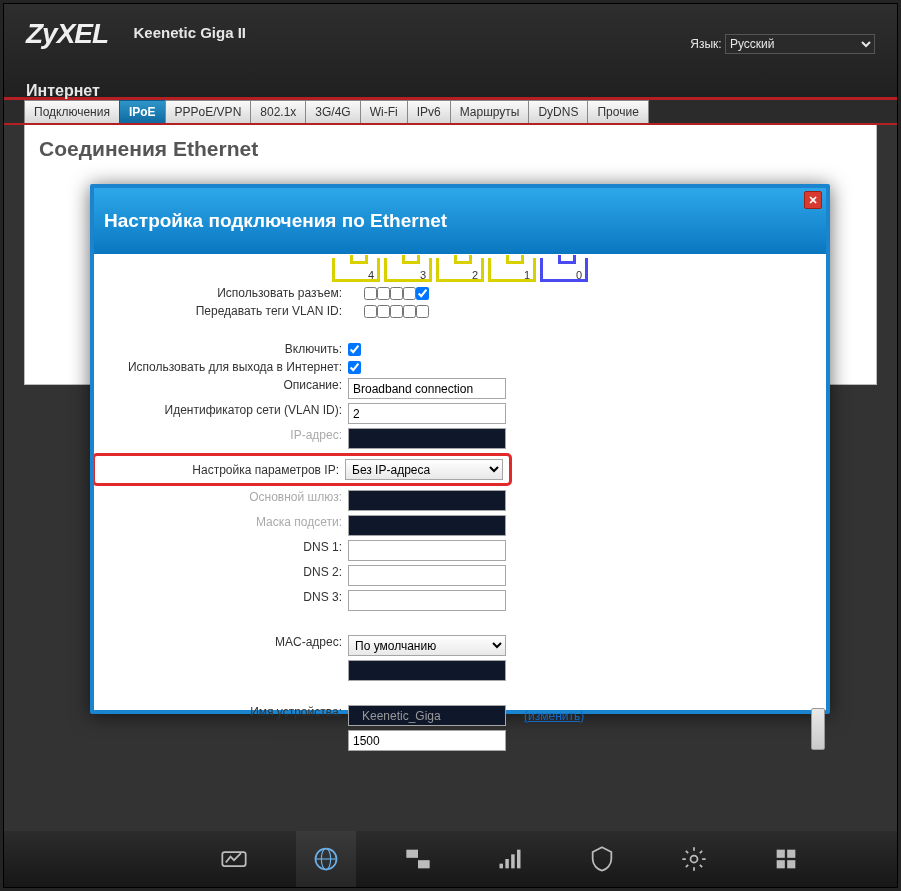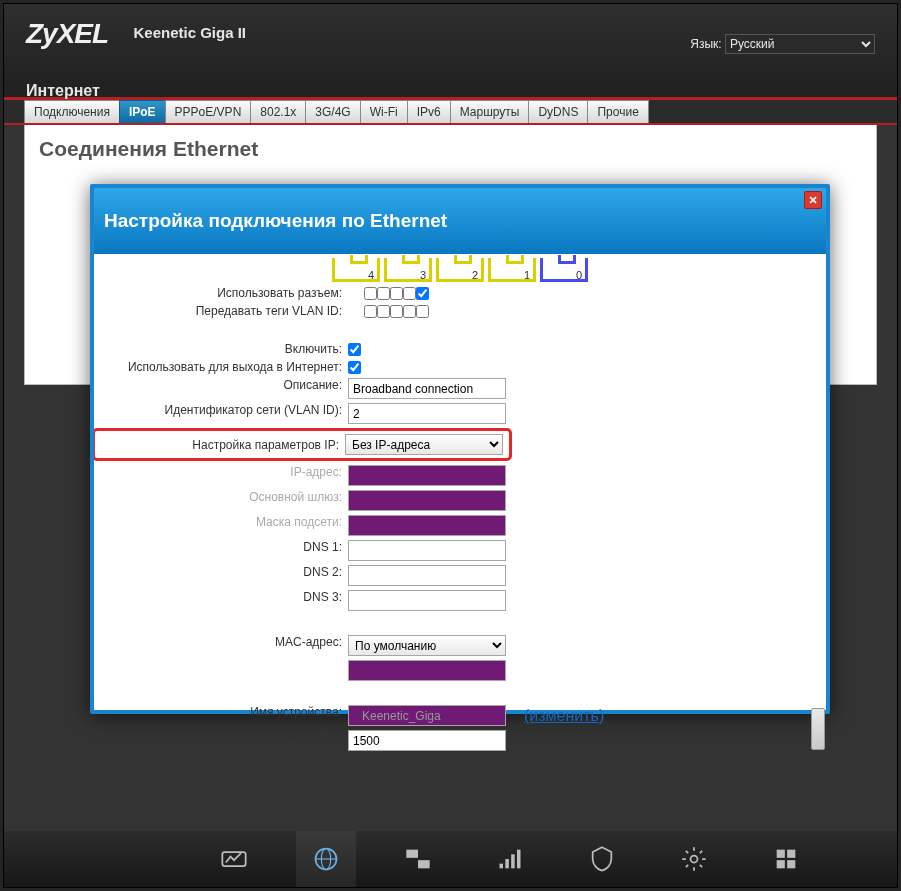--- a/index.html
+++ b/index.html
@@ -212,21 +212,21 @@
     padding-left: 16px;
     gap: 39px;
   }
   .form-row input[type=text], .form-row select {
     height: 21px;
     border: 1px solid #a6a6a6;
     padding: 1px 4px;
     font-size: 12px;
     background: #fff;
   }
-  .form-row input.disabled { background: #701a75; color: #999; padding-left: 13px; }
+  .form-row input.disabled { background: #0f172a; color: #999; padding-left: 13px; }
   .form-row select {
     padding: 0 2px;
     background: linear-gradient(#ffffff,#e8e8e8);
   }
   .w-desc { width: 158px; }
   .w-vlan { width: 158px; }
   .w-sel  { width: 158px; }
   .w-ip   { width: 158px; }
 
   .highlight-box {
@@ -239,21 +239,21 @@
   }
   .highlight-box label {
     width: 244px;
     padding-right: 6px;
   }
 
   .section-gap { height: 16px; }
   .change-link {
     color: #1468c4;
     text-decoration: underline;
-    font-size: 16px;
+    font-size: 12px;
     margin-left: 18px;
     cursor: pointer;
   }
 
   
   .dock {
     position: absolute;
     left: 0; right: 0; bottom: 0;
     height: 56px;
     background: linear-gradient(#2c2c2c, #171717);
@@ -386,34 +386,34 @@
       </div>
 
       <div class="form-row">
         <label>Идентификатор сети (VLAN ID):</label>
         <div class="ctrl">
             <input type="text" class="w-vlan" value="2" style="">
           </div>
       </div>
 
       <div class="form-row">
+        <label class="dim">IP-адрес:</label>
+        <div class="ctrl">
+            <input type="text" class="w-ip disabled" disabled="" style="">
+          </div>
+      </div>
+
+      <div class="form-row">
         <div class="highlight-box">
           <label style="text-align:right;">Настройка параметров IP:</label>
           <select class="w-sel">
             <option selected="">Без IP-адреса</option>
           </select>
         </div>
       </div>
-
-      <div class="form-row">
-        <label class="dim">IP-адрес:</label>
-        <div class="ctrl">
-            <input type="text" class="w-ip disabled" disabled="" style="">
-          </div>
-      </div>
       <div class="form-row">
         <label class="dim">Основной шлюз:</label>
         <div class="ctrl">
             <input type="text" class="w-ip disabled" disabled="" style="">
           </div>
       </div>
       <div class="form-row">
         <label class="dim">Маска подсети:</label>
         <div class="ctrl">
             <input type="text" class="w-ip disabled" disabled="" style="">

